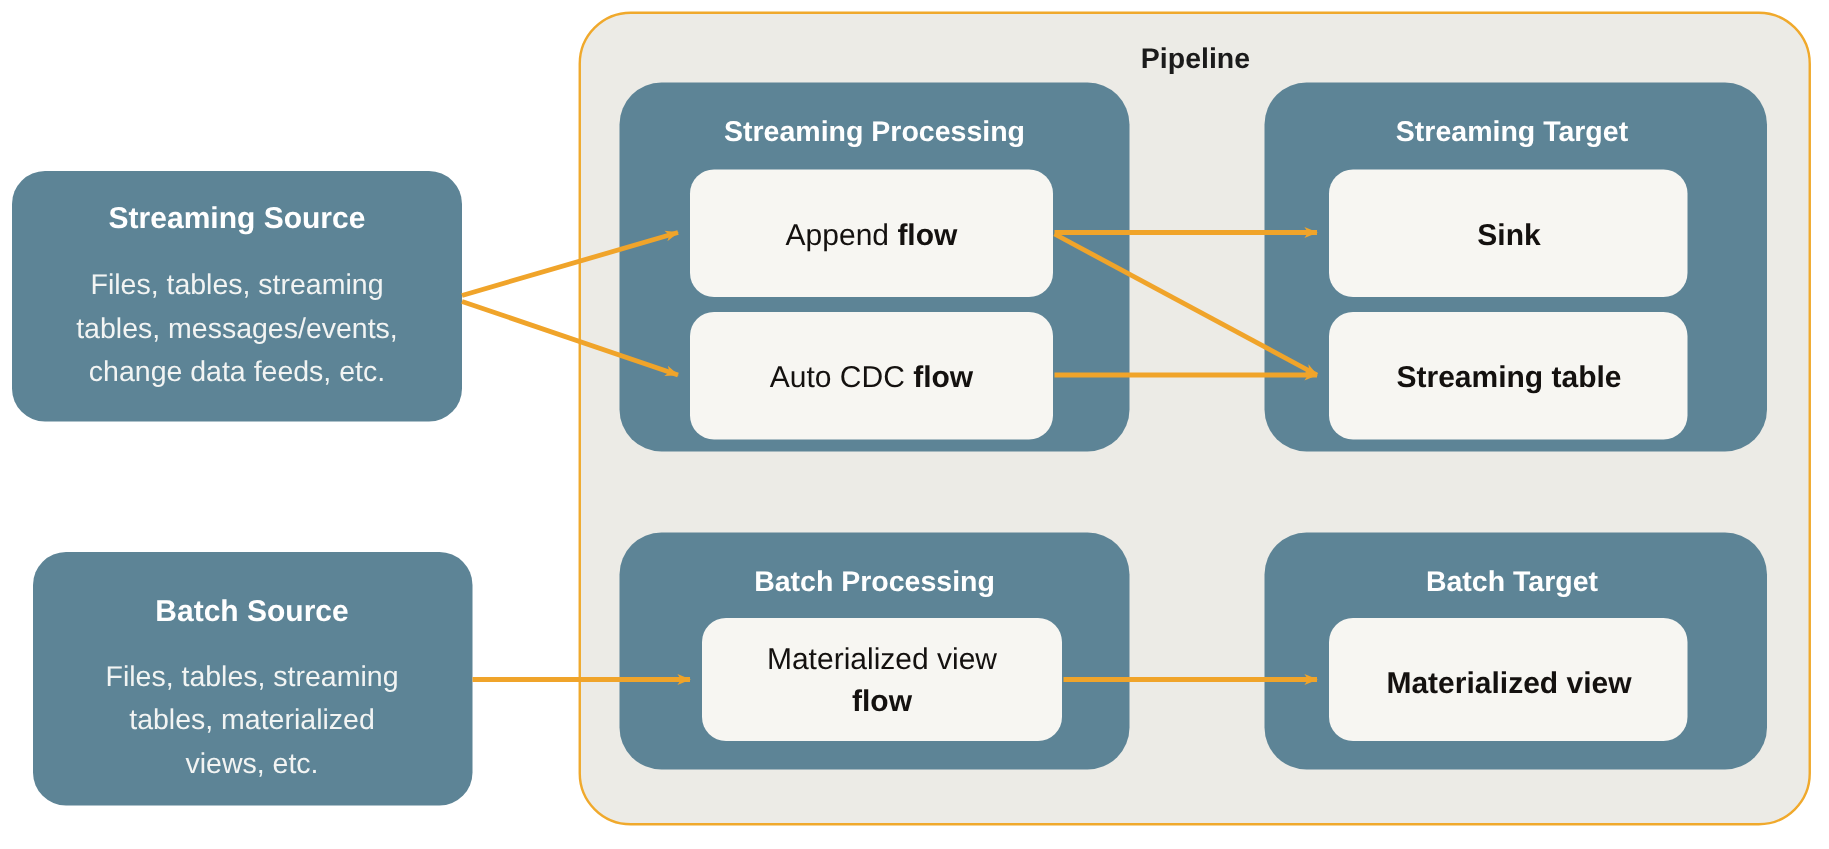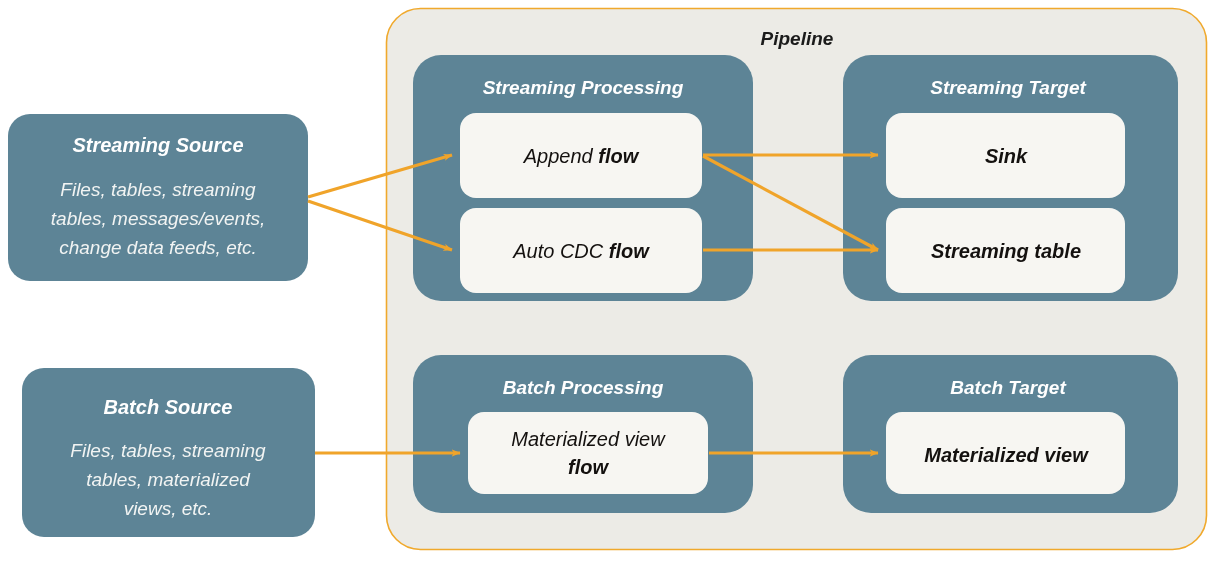--- a/index.html
+++ b/index.html
@@ -10,21 +10,20 @@
   body {
     width: 1219px;
     height: 566px;
     font-family: "Liberation Sans", sans-serif;
     overflow: hidden;
   }
   #diagram-root {
     position: relative;
     width: 1219px;
     height: 566px;
-    font-style: italic;
   }
   svg.diagram {
     display: block;
     width: 1219px;
     height: 566px;
   }
   .box-title {
     font-family: "Liberation Sans", sans-serif;
     font-weight: bold;
     fill: #ffffff;

